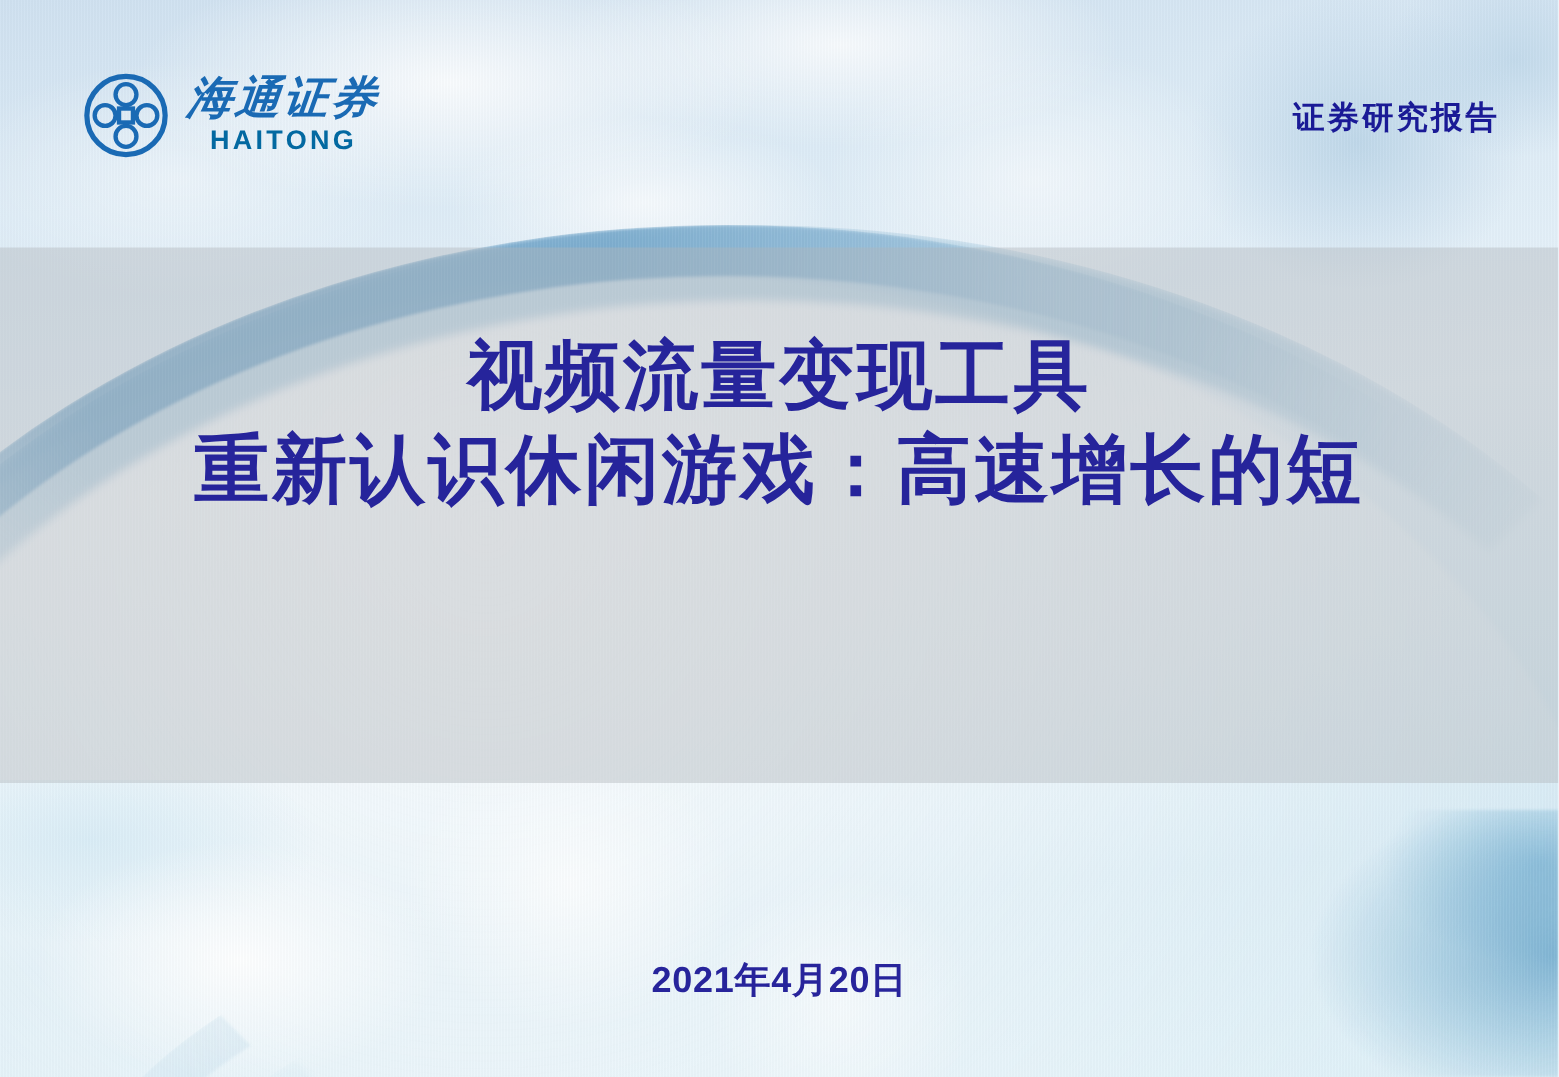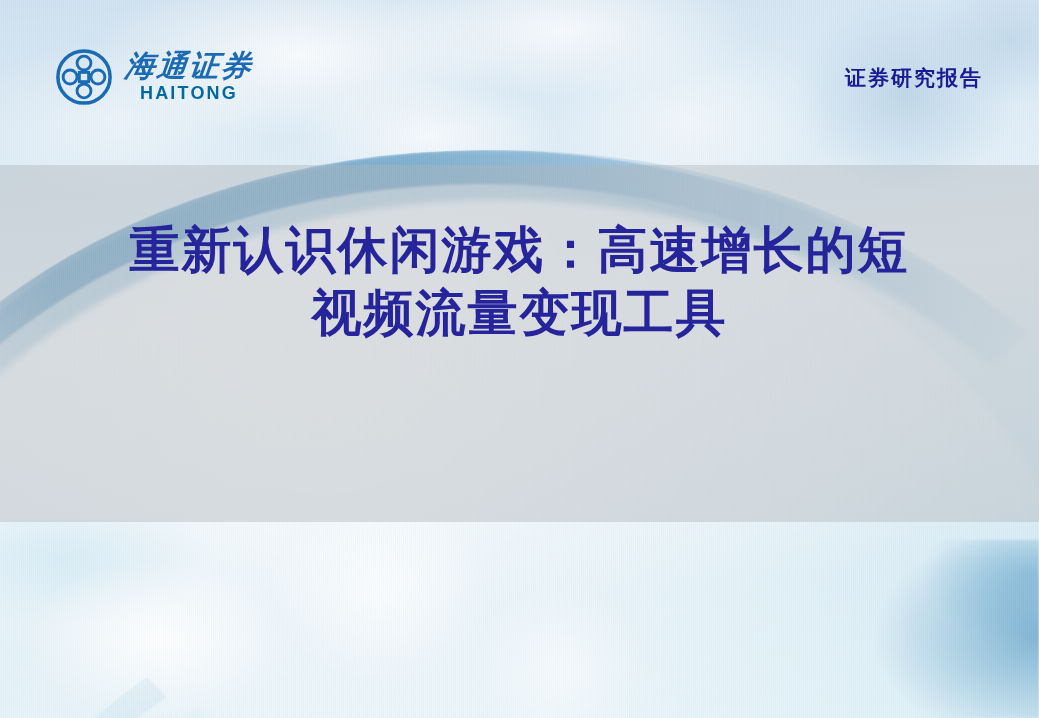--- a/index.html
+++ b/index.html
@@ -199,21 +199,21 @@
     font-family: Liberation Sans, sans-serif;
     font-size: 18px;
     font-weight: 700;
     color: #0369a1;
     letter-spacing: 2.2px;
     margin-top: 2px;
   }
 
   .header-right {
     position: absolute;
-    right: 56px;
+    right: 39px;
     top: 62px;
     text-align: center;
     color: #1a1a96;
     font-family: "DejaVu Serif", serif;
     font-weight: 700;
   }
   .hr-line1 { font-size: 21px; letter-spacing: 2px; line-height: 1.5; }
   .hr-line2 { font-size: 20px; letter-spacing: 0px; line-height: 1.5; }
 
   
@@ -287,18 +287,19 @@
         <div class="logo-en">HAITONG</div>
       </div>
     </div>
 
     <div class="header-right">
       <div class="hr-line1">证券研究报告</div>
     </div>
   </div>
 
   <div class="title-wrap">
+    <div class="title-line">视频流量变现工具</div>
     <div class="title-line">重新认识休闲游戏：高速增长的短</div>
-    <div class="title-line">视频流量变现工具</div>
   </div>
 
+  <div class="date">2021年4月20日</div>
 
 </div>
 
 </body></html>

